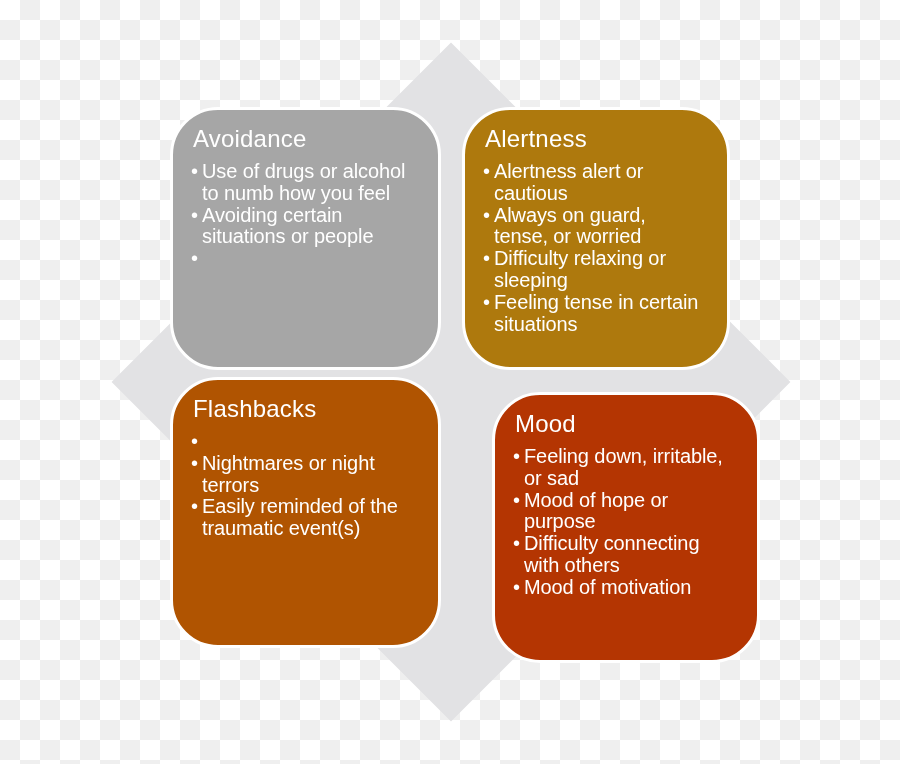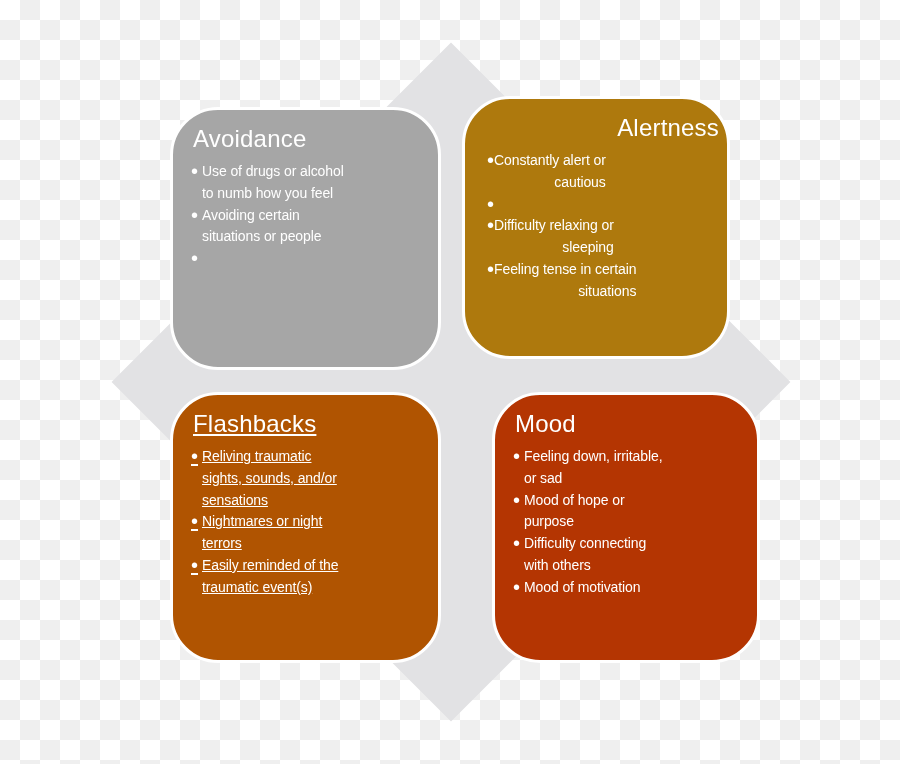--- a/index.html
+++ b/index.html
@@ -23,41 +23,41 @@
   .box {
     position: absolute;
     z-index: 2;
     box-sizing: border-box;
     border: 3px solid #ffffff;
     border-radius: 48px;
     color: var(--text-color);
     padding: 14px 8px 0 18px;
   }
   .q0 { left: 170px; top: 107px; width: 271px; height: 263px; }
-  .q1 { left: 462px; top: 96px; width: 268px; height: 263px; text-align: right; }
-  .q2 { left: 170px; top: 392px; width: 271px; height: 271px; text-decoration: underline; }
+  .q1 { left: 462px; top: 107px; width: 268px; height: 263px; }
+  .q2 { left: 170px; top: 377px; width: 271px; height: 271px; }
   .q3 { left: 462px; top: 392px; width: 268px; height: 271px; margin-left: 30px; }
   .title {
     font-size: 24px;
     line-height: 30px;
     font-weight: 400;
     margin: 0 0 7px 2px;
     letter-spacing: 0.2px;
   }
   .bullets { display: block; }
   .bullet { display: flex; align-items: flex-start; }
   .dot {
     flex: 0 0 11px;
     width: 11px;
     font-size: 20px;
     line-height: 21.8px;
   }
   .btext {
     white-space: pre;
-    font-size: 14px;
+    font-size: 20px;
     line-height: 21.8px;
     letter-spacing: -0.1px;
   }
 </style>
 </head>
 <body>
 
 <div class="canvas" id="canvas" style="--checker-light: #ffffff; --checker-dark: #efefef; --text-color: #ffffff;">
   <div class="diamond" style="background-color: rgb(226, 226, 228);"></div>
 
@@ -78,47 +78,46 @@
           <span class="dot">•</span>
         </div>
       </div>
   </section>
 
   <section class="box q1" style="background-color: rgb(174, 121, 13);">
     <h2 class="title">Alertness</h2>
     <div class="bullets">
         <div class="bullet">
           <span class="dot">•</span>
-          <span class="btext">Constantly alert or
+          <span class="btext">Alertness alert or
 cautious</span>
         </div>
         <div class="bullet">
           <span class="dot">•</span>
+          <span class="btext">Always on guard,
+tense, or worried</span>
         </div>
         <div class="bullet">
           <span class="dot">•</span>
           <span class="btext">Difficulty relaxing or
 sleeping</span>
         </div>
         <div class="bullet">
           <span class="dot">•</span>
           <span class="btext">Feeling tense in certain
 situations</span>
         </div>
       </div>
   </section>
 
   <section class="box q2" style="background-color: rgb(176, 84, 1);">
     <h2 class="title">Flashbacks</h2>
     <div class="bullets">
         <div class="bullet">
           <span class="dot">•</span>
-          <span class="btext">Reliving traumatic
-sights, sounds, and/or
-sensations</span>
         </div>
         <div class="bullet">
           <span class="dot">•</span>
           <span class="btext">Nightmares or night
 terrors</span>
         </div>
         <div class="bullet">
           <span class="dot">•</span>
           <span class="btext">Easily reminded of the
 traumatic event(s)</span>

